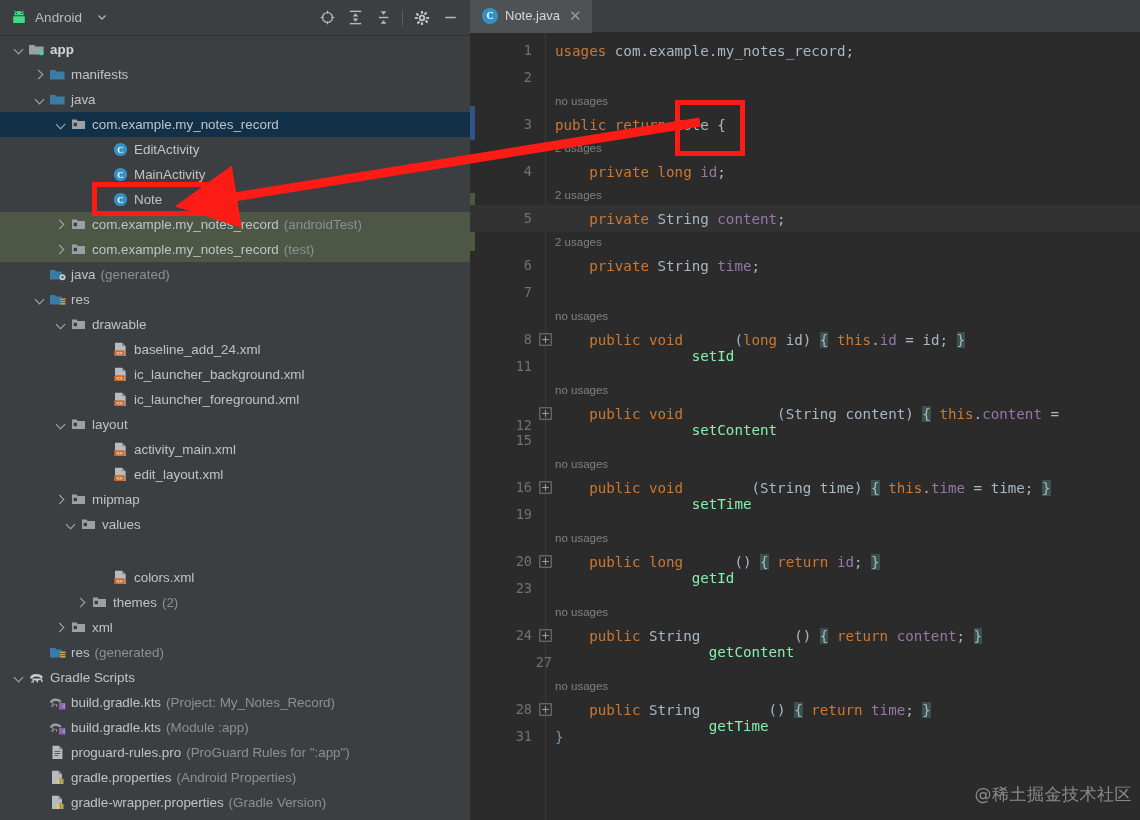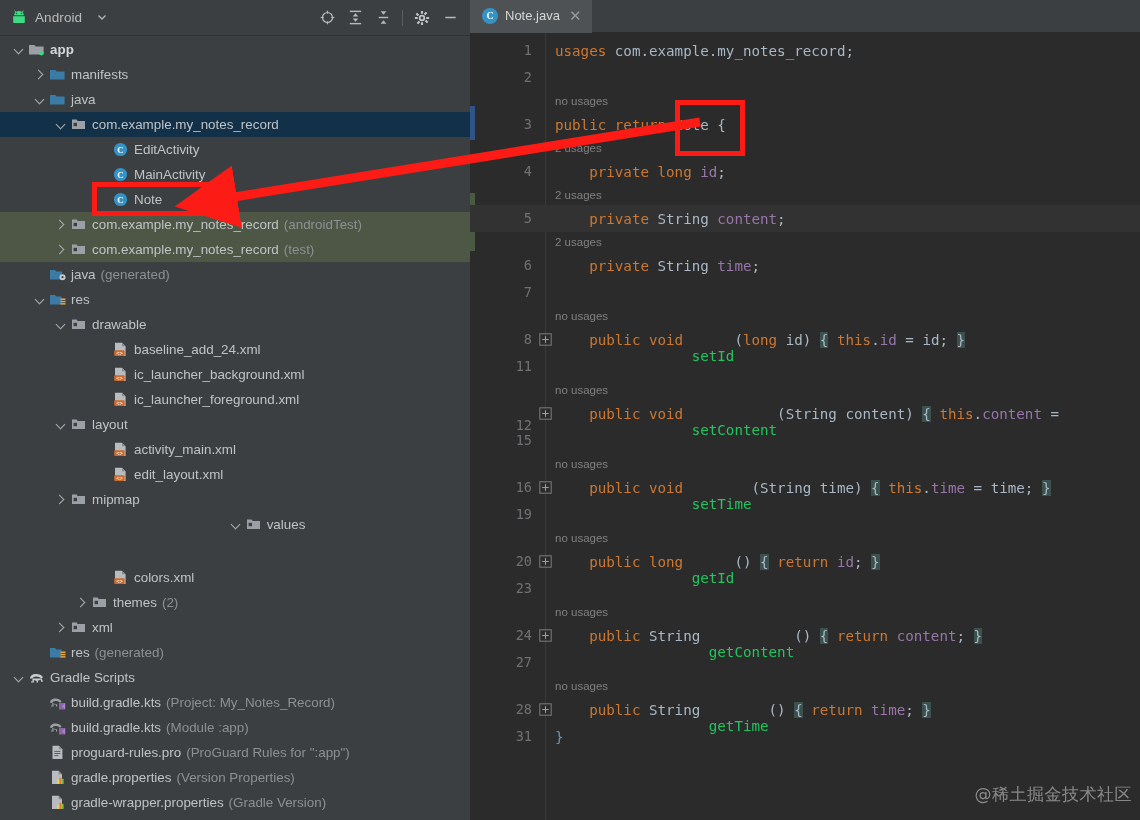--- a/index.html
+++ b/index.html
@@ -126,21 +126,21 @@
   .usage {
     position: absolute; left: 85px; height: 20px;
     display: flex; align-items: center;
     color: #808080; font-size: 11.5px;
     font-family: "Liberation Sans", sans-serif;
   }
   
   .kw   { color: #cc7832; }
   .pln  { color: #a9b7c6; }
   .fld  { color: #9876aa; }
-  .mth  { color: #22c55e; margin-top: 32px; }
+  .mth  { color: #86efac; margin-top: 32px; }
   .typ  { color: #a9b7c6; }
   .brc  { color: #a9b7c6; background: #3b514d; }
   .num  { color: #6897bb; }
 
   
   #anno { position: absolute; inset: 0; pointer-events: none; }
   .redbox {
     position: absolute; border: 5px solid #fc1b15; background: transparent;
   }
   #watermark {
@@ -389,21 +389,21 @@
         </div>
         <div class="row" style="padding-left: 54px;">
           <span class="arrow right"></span>
           <span class="ic"><svg viewBox="0 0 17 17" width="17" height="17">
               <path d="M2,5 L15,5 L15,13 L2,13 Z" fill="#9aa0a6"></path>
               <rect x="3.6" y="6.8" width="3.4" height="3.4" fill="#3c3f41"></rect>
               <path d="M2,5 L2,3.6 L6.6,3.6 L7.6,5 Z" fill="#9aa0a6"></path>
             </svg></span>
           <span class="lbl">mipmap</span>
         </div>
-        <div class="row" style="padding-left: 64px; justify-content: center;">
+        <div class="row" style="padding-left: 64px;">
           <span class="arrow "></span>
           <span class="ic"><svg viewBox="0 0 17 17" width="17" height="17">
               <path d="M2,5 L15,5 L15,13 L2,13 Z" fill="#9aa0a6"></path>
               <rect x="3.6" y="6.8" width="3.4" height="3.4" fill="#3c3f41"></rect>
               <path d="M2,5 L2,3.6 L6.6,3.6 L7.6,5 Z" fill="#9aa0a6"></path>
             </svg></span>
           <span class="lbl">values</span>
         </div>
         <div class="row" style="padding-left: 96px; margin-top: 28px;">
           <span class="arrow none"></span>
@@ -487,21 +487,21 @@
         <div class="row" style="padding-left: 33px;">
           <span class="arrow none"></span>
           <span class="ic"><svg viewBox="0 0 17 17" width="17" height="17">
               <path d="M3,1.8 L9.6,1.8 L13,5.2 L13,15 L3,15 Z" fill="#b8bcc0"></path>
               <path d="M9.6,1.8 L13,5.2 L9.6,5.2 Z" fill="#86898c"></path>
               <rect x="8.2" y="10.6" width="1.8" height="4.4" fill="#e8d44d"></rect>
               <rect x="10.5" y="8.6" width="1.8" height="6.4" fill="#e07b3c"></rect>
               <rect x="12.8" y="9.8" width="1.8" height="5.2" fill="#6fbf4a"></rect>
             </svg></span>
           <span class="lbl">gradle.properties</span>
-          <span class="sub">(Version Properties)</span>
+          <span class="sub">(Android Properties)</span>
         </div>
         <div class="row" style="padding-left: 33px;">
           <span class="arrow none"></span>
           <span class="ic"><svg viewBox="0 0 17 17" width="17" height="17">
               <path d="M3,1.8 L9.6,1.8 L13,5.2 L13,15 L3,15 Z" fill="#b8bcc0"></path>
               <path d="M9.6,1.8 L13,5.2 L9.6,5.2 Z" fill="#86898c"></path>
               <rect x="8.2" y="10.6" width="1.8" height="4.4" fill="#e8d44d"></rect>
               <rect x="10.5" y="8.6" width="1.8" height="6.4" fill="#e07b3c"></rect>
               <rect x="12.8" y="9.8" width="1.8" height="5.2" fill="#6fbf4a"></rect>
             </svg></span>
@@ -608,21 +608,21 @@
         <div class="usage" style="top: 569px;">no usages</div>
         <div class="ln" style="top: 594px;">24</div>
         <div class="fold" style="top: 596px;">
           <svg viewBox="0 0 13 13" width="13" height="13">
             <rect x=".8" y=".8" width="11.4" height="11.4" fill="none" stroke="#7a7c7e" stroke-width="1"></rect>
             <line x1="3.2" y1="6.5" x2="9.8" y2="6.5" stroke="#9a9c9e" stroke-width="1.1"></line>
             <line x1="6.5" y1="3.2" x2="6.5" y2="9.8" stroke="#9a9c9e" stroke-width="1.1"></line>
           </svg>
         </div>
         <div class="codeline" style="top: 589px;"><span class="pln">    </span><span class="kw">public </span><span class="typ">String </span><span class="mth">getContent</span><span class="pln">() </span><span class="brc">{</span><span class="pln"> </span><span class="kw">return </span><span class="fld">content</span><span class="pln">; </span><span class="brc">}</span></div>
-        <div class="ln" style="top: 621px;">27</div>
+        <div class="ln" style="top: 621px; margin-left: 20px;">27</div>
         <div class="codeline" style="top: 616px;"></div>
         <div class="usage" style="top: 643px;">no usages</div>
         <div class="ln" style="top: 668px;">28</div>
         <div class="fold" style="top: 670px;">
           <svg viewBox="0 0 13 13" width="13" height="13">
             <rect x=".8" y=".8" width="11.4" height="11.4" fill="none" stroke="#7a7c7e" stroke-width="1"></rect>
             <line x1="3.2" y1="6.5" x2="9.8" y2="6.5" stroke="#9a9c9e" stroke-width="1.1"></line>
             <line x1="6.5" y1="3.2" x2="6.5" y2="9.8" stroke="#9a9c9e" stroke-width="1.1"></line>
           </svg>
         </div>

